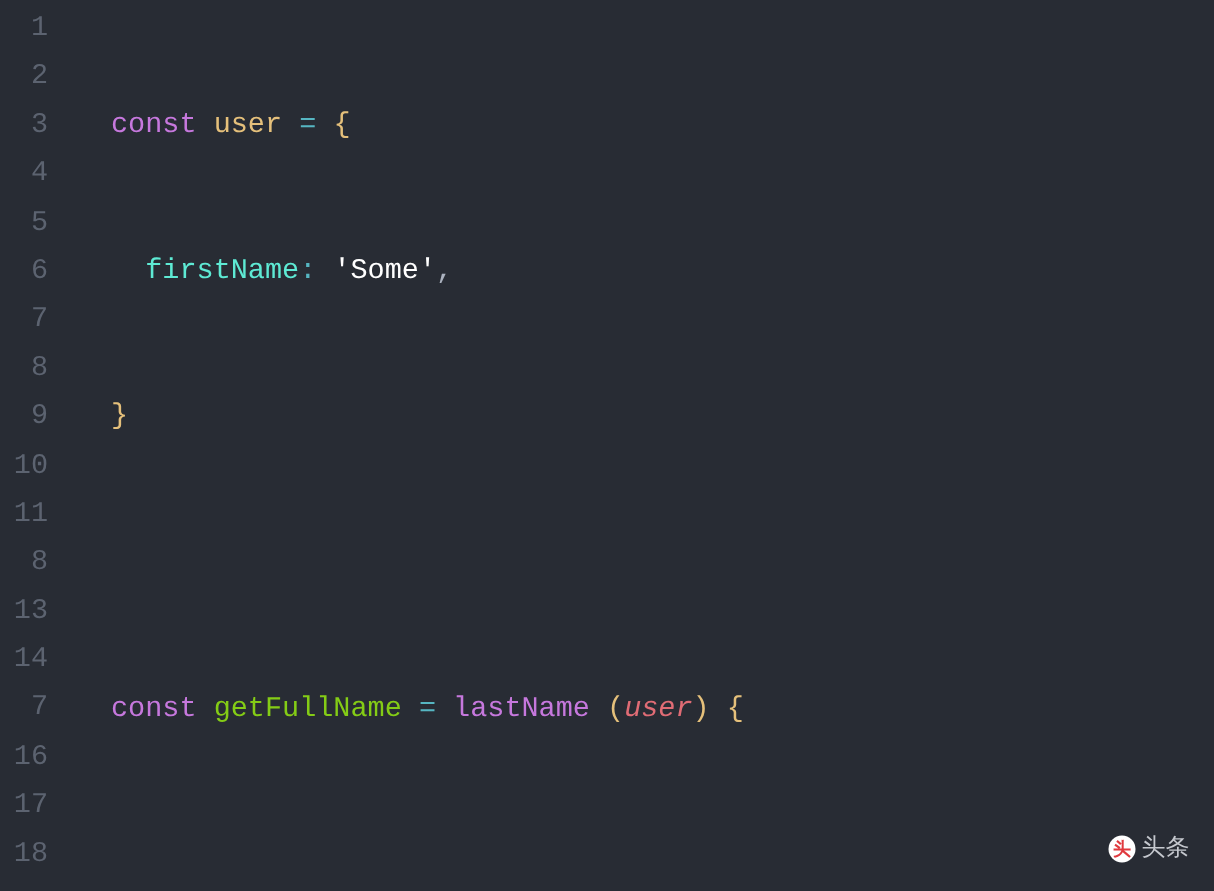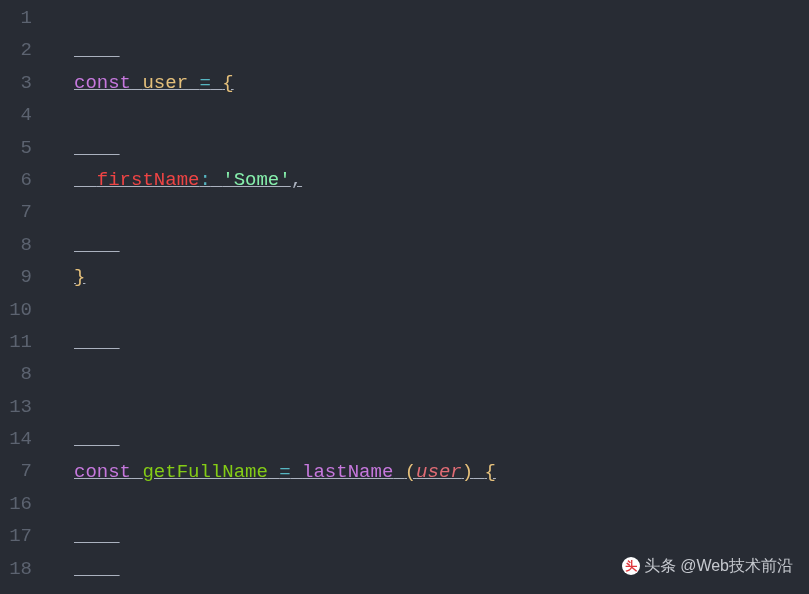--- a/index.html
+++ b/index.html
@@ -32,34 +32,33 @@
       flex-shrink: 0;
     }
     .gutter .line-num {
       height: 32.4px;
     }
     .code {
       padding-top: 2px;
       padding-left: 28px;
       white-space: pre;
       color: #abb2bf;
-      text-decoration: underline;
     }
     .code .line {
       height: 32.4px;
     }
     .kw { color: #c678dd; }
     .fn-name { color: #84cc16; }
     .param { color: #e06c75; font-style: italic; }
     .var-name { color: #e5c07b; }
-    .str { color: #86efac; }
+    .str { color: #ffffff; }
     .op { color: #56b6c2; }
     .punct { color: #abb2bf; }
     .brace { color: #e5c07b; }
-    .white { color: #ef4444; }
+    .white { color: #5eead4; }
     .watermark {
       position: absolute;
       bottom: 12px;
       right: 16px;
       color: #c5c8ce;
       font-size: 16px;
       font-family: sans-serif;
       display: flex;
       align-items: center;
       gap: 4px;
@@ -119,14 +118,13 @@
     
     
     
     
   </div>
 </div>
 
 <div class="watermark">
   <span class="watermark-icon">头</span>
   <span>头条</span>
-  <span>@Web技术前沿</span>
 </div>
 
 </body></html>

